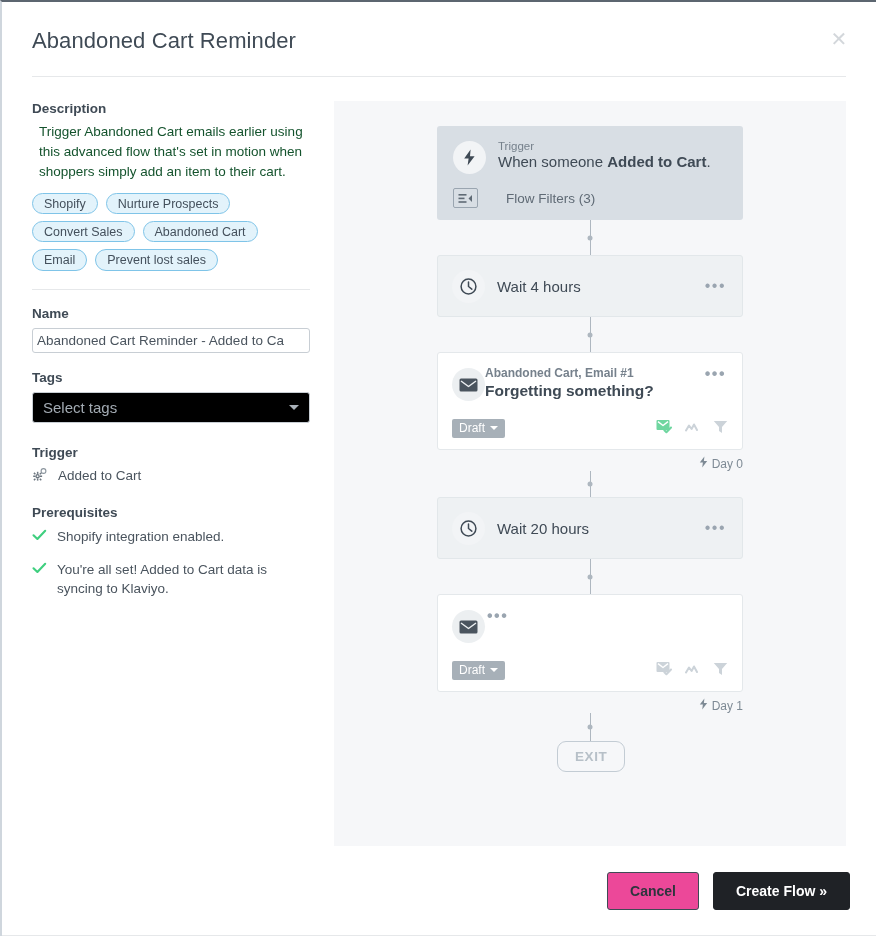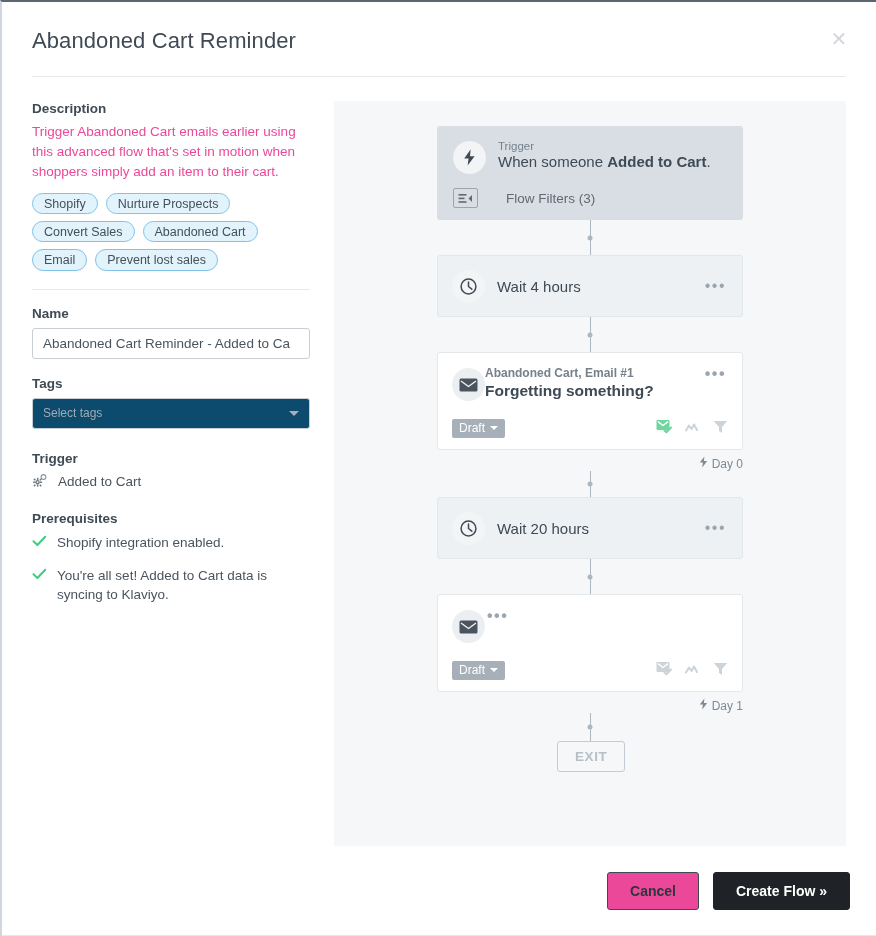--- a/index.html
+++ b/index.html
@@ -57,23 +57,24 @@
 
   
   .section-label {
     font-size: 13.5px;
     font-weight: bold;
     color: #3f4a55;
     margin-bottom: 6px;
   }
   .description-text {
     font-size: 13.5px;
-    color: #ec4899;
+    color: #14532d;
     line-height: 1.47;
     margin-bottom: 11px;
+    margin-left: 7px;
   }
   .tag-list {
     display: flex; flex-wrap: wrap;
     gap: 7px 8px;
     margin-bottom: 18px;
   }
   .tag-pill {
     border: 1px solid #7fc4e8;
     background: #e3f3fb;
     color: #44505c;
@@ -89,43 +90,43 @@
     margin: 4px 0 16px 0;
   }
   .field-label {
     font-size: 13.5px;
     font-weight: bold;
     color: #3f4a55;
     margin-bottom: 7px;
   }
   .text-input {
     width: 100%;
-    height: 31px;
+    height: 25px;
     border: 1px solid #c8ced4;
     border-radius: 3px;
-    padding: 0 10px;
+    padding: 0 4px;
     font-size: 13.5px;
     color: #4a545e;
     font-family: "Liberation Sans", sans-serif;
     background: #fff;
     outline: none;
     margin-bottom: 17px;
     overflow: hidden;
     white-space: nowrap;
     display: flex; align-items: center;
   }
   .select-input {
     width: 100%;
     height: 31px;
     border: 1px solid #c8ced4;
     border-radius: 3px;
     padding: 0 10px;
-    font-size: 12px;
+    font-size: 15px;
     color: #a3abb3;
-    background: #0c4a6e;
+    background: #000000;
     display: flex; align-items: center;
     justify-content: space-between;
     margin-bottom: 22px;
     cursor: pointer;
   }
   .caret {
     width: 0; height: 0;
     border-left: 5px solid transparent;
     border-right: 5px solid transparent;
     border-top: 5px solid #a9b1b8;
@@ -308,21 +309,21 @@
     display: flex; align-items: center; justify-content: flex-end; gap: 4px;
   }
 
   .exit-wrap {
     display: flex;
     justify-content: flex-start;
     padding-left: 120px;
   }
   .exit-node {
     border: 1px solid #c3ccd4;
-    border-radius: 3px;
+    border-radius: 9px;
     background: #f6f7f9;
     color: #b7c0c8;
     font-size: 13.5px;
     font-weight: bold;
     letter-spacing: .6px;
     padding: 7px 17px;
     cursor: pointer;
   }
 
   

